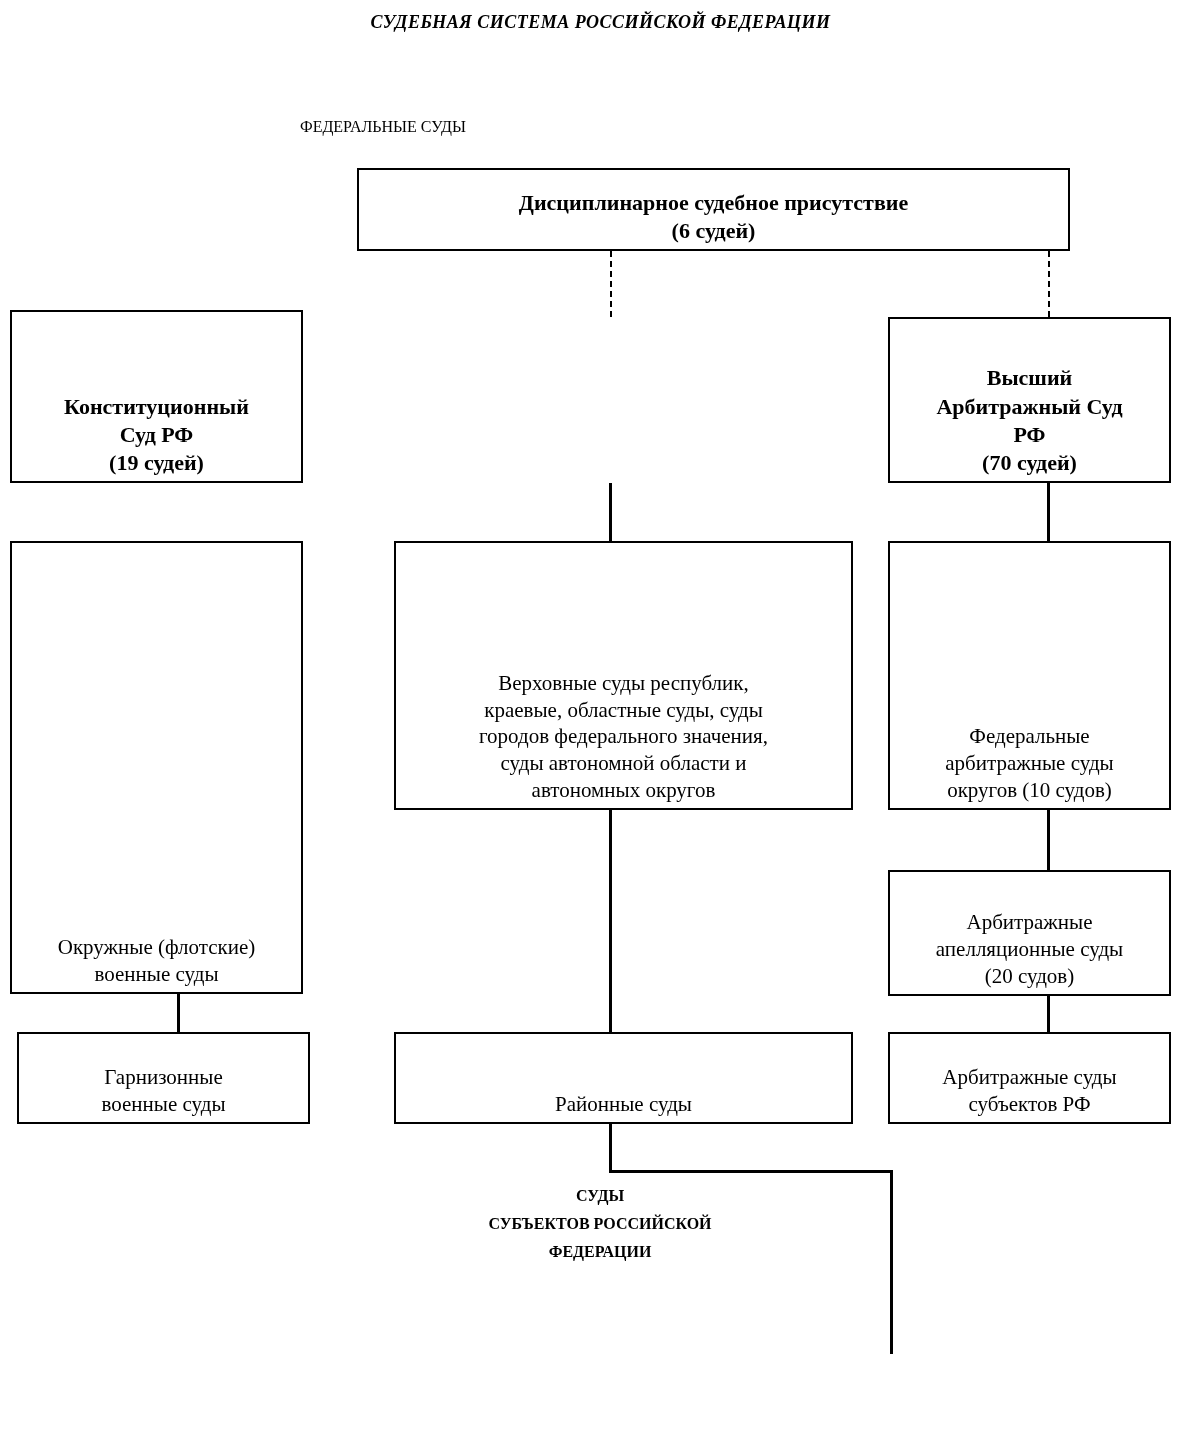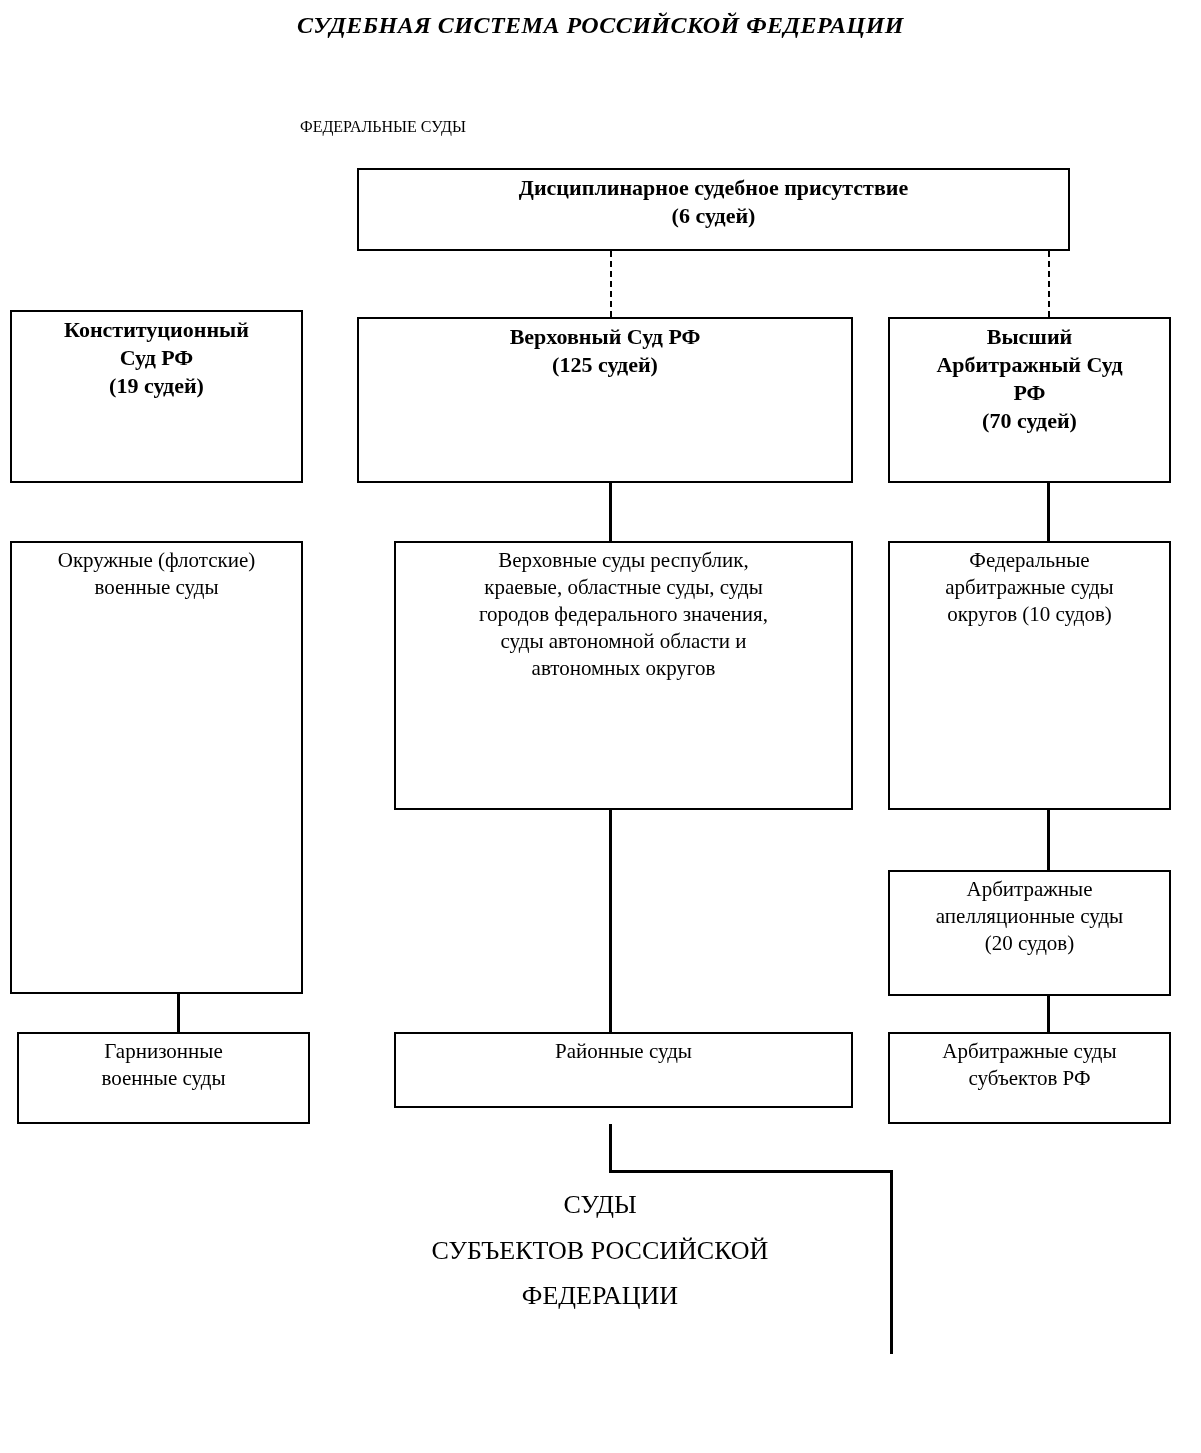--- a/index.html
+++ b/index.html
@@ -20,36 +20,36 @@
     overflow: hidden;
   }
   .title {
     position: absolute;
     left: 0;
     top: 12px;
     width: 1201px;
     text-align: center;
     font-weight: bold;
     font-style: italic;
-    font-size: 24px;
+    font-size: 18px;
     letter-spacing: 0.5px;
   }
   .hdr {
     position: absolute;
     font-weight: normal;
     font-size: 16px;
     text-align: left;
   }
   .box {
     position: absolute;
     border: 2px solid #000000;
     background: #ffffff;
     box-sizing: border-box;
     display: flex;
-    align-items: flex-start;
+    align-items: flex-end;
     justify-content: center;
     text-align: center;
     font-size: 21px;
     line-height: 1.28;
     padding: 4px 8px;
   }
   .box.bold {
     font-weight: bold;
     font-size: 22px;
   }
@@ -65,22 +65,22 @@
   .ln.v { width: 3px; }
   .ln.h { height: 3px; }
   .dash {
     position: absolute;
     width: 0;
     border-left: 2px dashed #000000;
   }
   .blk {
     position: absolute;
     text-align: center;
-    font-weight: normal;
-    font-size: 26px;
+    font-weight: bold;
+    font-size: 16px;
     line-height: 1.75;
     white-space: pre-line;
   }
 </style>
 </head>
 <body>
 
 <div id="page">
 
   <div class="title">СУДЕБНАЯ СИСТЕМА РОССИЙСКОЙ ФЕДЕРАЦИИ</div>
@@ -94,24 +94,20 @@
 
   <div class="dash" style="left:610px; top:251px; height:66px;"></div>
   <div class="dash" style="left:1048px; top:251px; height:66px;"></div>
 
   <div class="box bold" style="left:10px; top:310px; width:293px; height:173px;">
     <span>Конституционный
 Суд РФ
 (19 судей)</span>
   </div>
 
-  <div class="box bold" style="left:357px; top:317px; width:496px; height:166px;">
-    <span>Верховный Суд РФ
-(125 судей)</span>
-  </div>
 
   <div class="box bold" style="left:888px; top:317px; width:283px; height:166px;">
     <span>Высший
 Арбитражный Суд
 РФ
 (70 судей)</span>
   </div>
 
   <div class="ln v" style="left:609px; top:483px; height:60px;"></div>
   <div class="ln v" style="left:1047px; top:483px; height:60px;"></div>
@@ -146,21 +142,21 @@
 
   <div class="ln v" style="left:1047px; top:996px; height:38px;"></div>
 
   <div class="ln v" style="left:177px; top:994px; height:40px;"></div>
 
   <div class="box" style="left:10px; top:1032px; width:293px; height:92px;margin-left:7px;">
     <span>Гарнизонные
 военные суды</span>
   </div>
 
-  <div class="box" style="left:394px; top:1032px; width:459px; height:76px;">
+  <div class="box" style="left:394px; top:1032px; width:459px; height:92px;">
     <span>Районные суды</span>
   </div>
 
   <div class="box" style="left:888px; top:1032px; width:283px; height:92px;">
     <span>Арбитражные суды
 субъектов РФ</span>
   </div>
 
   <div class="ln v" style="left:609px; top:1124px; height:48px;"></div>
   <div class="ln h" style="left:609px; top:1170px; width:284px;"></div>

